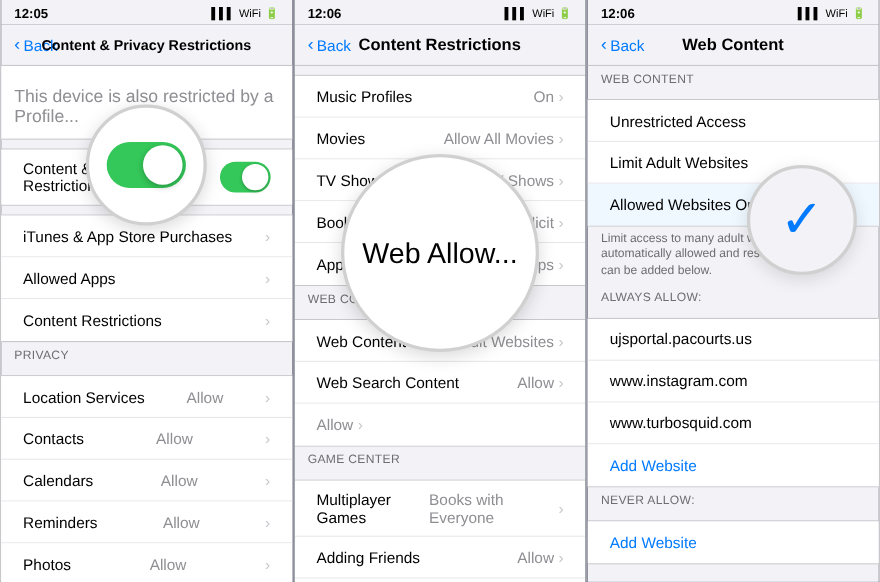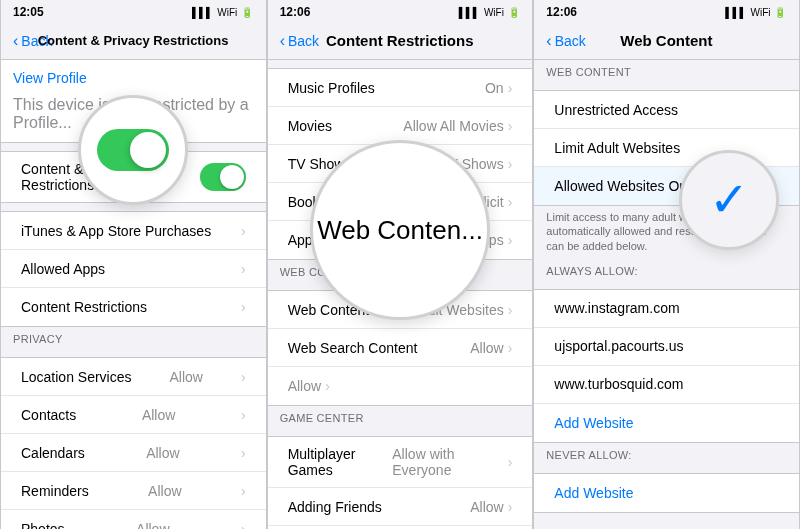--- a/index.html
+++ b/index.html
@@ -280,21 +280,20 @@
     <div class="nav-back">
       <span class="nav-back-icon">‹</span>
       <span>Back</span>
     </div>
     <div class="nav-title nav-title-small">Content &amp; Privacy Restrictions</div>
   </div>
 
   <div class="screen-content">
 
     <div class="view-profile-row">
-      <div class="view-profile-title">View Profile</div>
       <div class="view-profile-sub">This device is also restricted by a Profile...</div>
     </div>
 
     <div class="settings-group">
       <div class="settings-row">
         <span class="row-label">Content &amp; Privacy Restrictions</span>
         <div class="toggle">
           <div class="toggle-thumb"></div>
         </div>
       </div>
@@ -439,41 +438,41 @@
           <span class="row-chevron">›</span>
         </div>
       </div>
     </div>
 
     <div class="section-header">GAME CENTER</div>
     <div class="settings-group">
       <div class="settings-row">
         <span class="row-label">Multiplayer Games</span>
         <div style="display:flex;align-items:center;gap:4px;">
-          <span class="row-value">Allow with Everyone</span>
+          <span class="row-value">Books with Everyone</span>
           <span class="row-chevron">›</span>
         </div>
       </div>
       <div class="settings-row">
         <span class="row-label">Adding Friends</span>
         <div style="display:flex;align-items:center;gap:4px;">
           <span class="row-value">Allow</span>
           <span class="row-chevron">›</span>
         </div>
       </div>
       <div class="settings-row">
         
         
       </div>
 
     </div>
   </div>
 
   <div class="magnifier-text">
-    <span class="magnifier-text-label">Web Conten...</span>
+    <span class="magnifier-text-label">Web Allow...</span>
   </div>
 </div>
 
 <div class="phone-panel" style="position:relative;">
 
   <div class="status-bar">
     <span class="status-time">12:06</span>
     <div class="status-icons">
       <span style="font-size:10px;">▌▌▌</span>
       <span style="font-size:10px;">WiFi</span>
@@ -501,24 +500,24 @@
       </div>
       <div class="settings-row row-selected">
         <span class="row-label">Allowed Websites Only</span>
       </div>
     </div>
     <div class="section-footer">Limit access to many adult websites automatically allowed and restricted websites can be added below.</div>
 
     <div class="section-header">ALWAYS ALLOW:</div>
     <div class="settings-group">
       <div class="settings-row">
+        <span class="row-label">ujsportal.pacourts.us</span>
+      </div>
+      <div class="settings-row">
         <span class="row-label">www.instagram.com</span>
-      </div>
-      <div class="settings-row">
-        <span class="row-label">ujsportal.pacourts.us</span>
       </div>
       <div class="settings-row">
         <span class="row-label">www.turbosquid.com</span>
       </div>
       <div class="settings-row">
         <span class="row-link">Add Website</span>
       </div>
     </div>
 
     <div class="section-header">NEVER ALLOW:</div>

